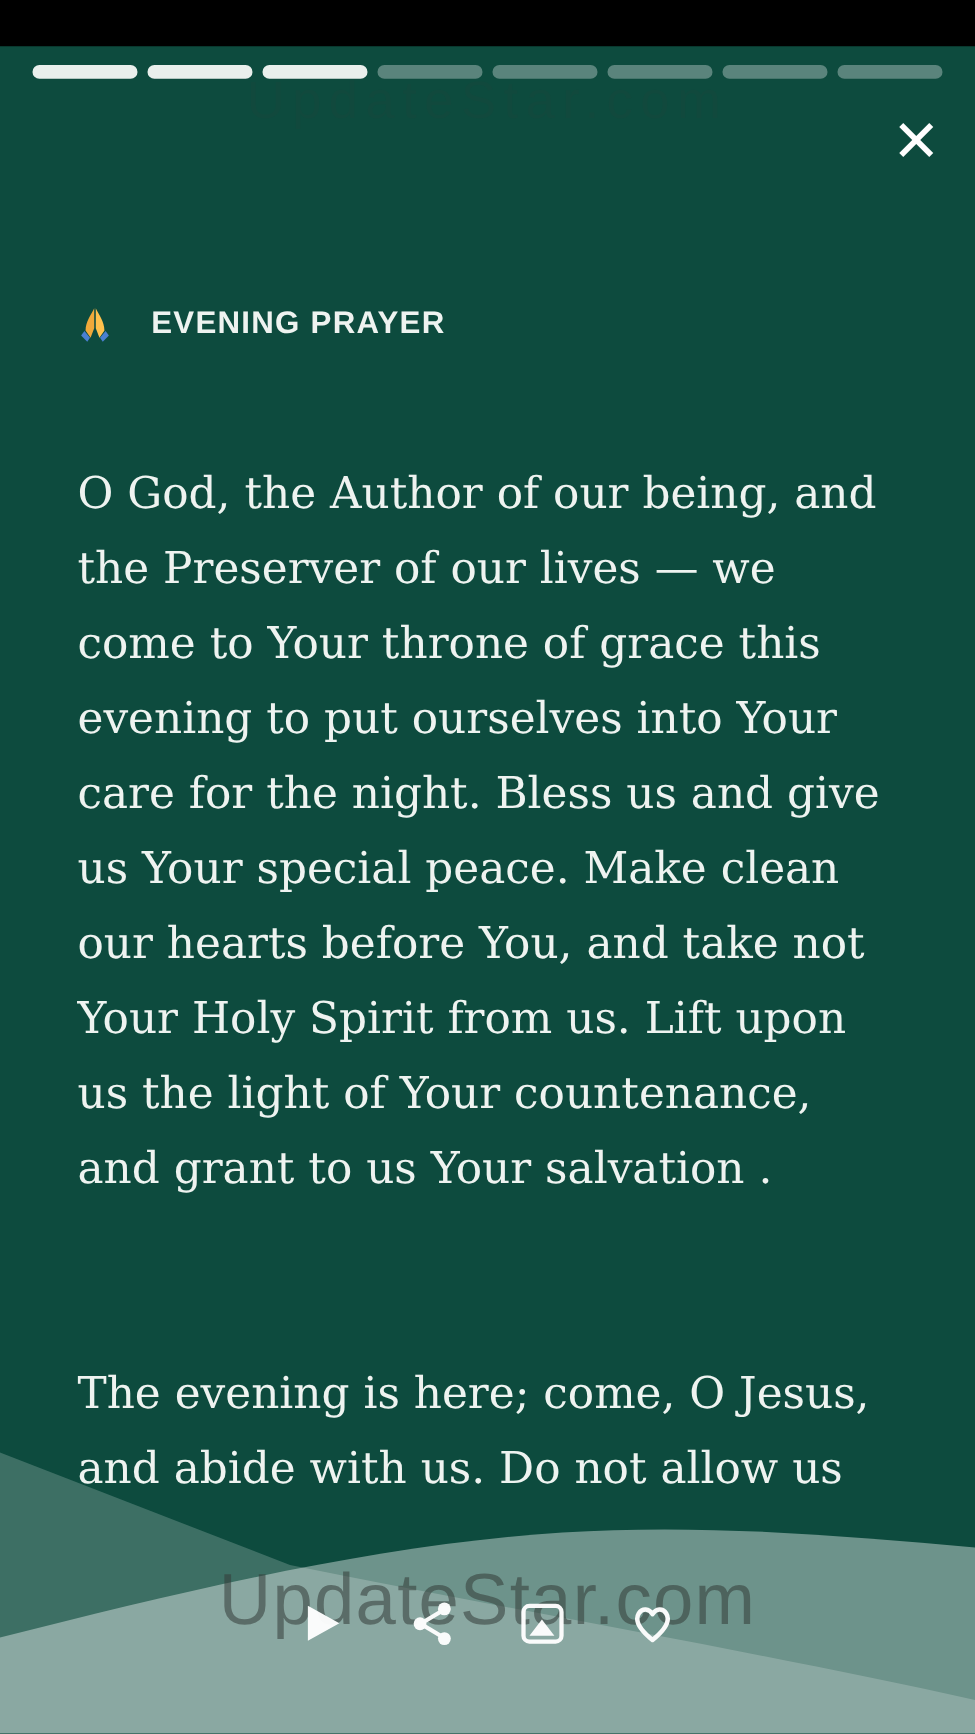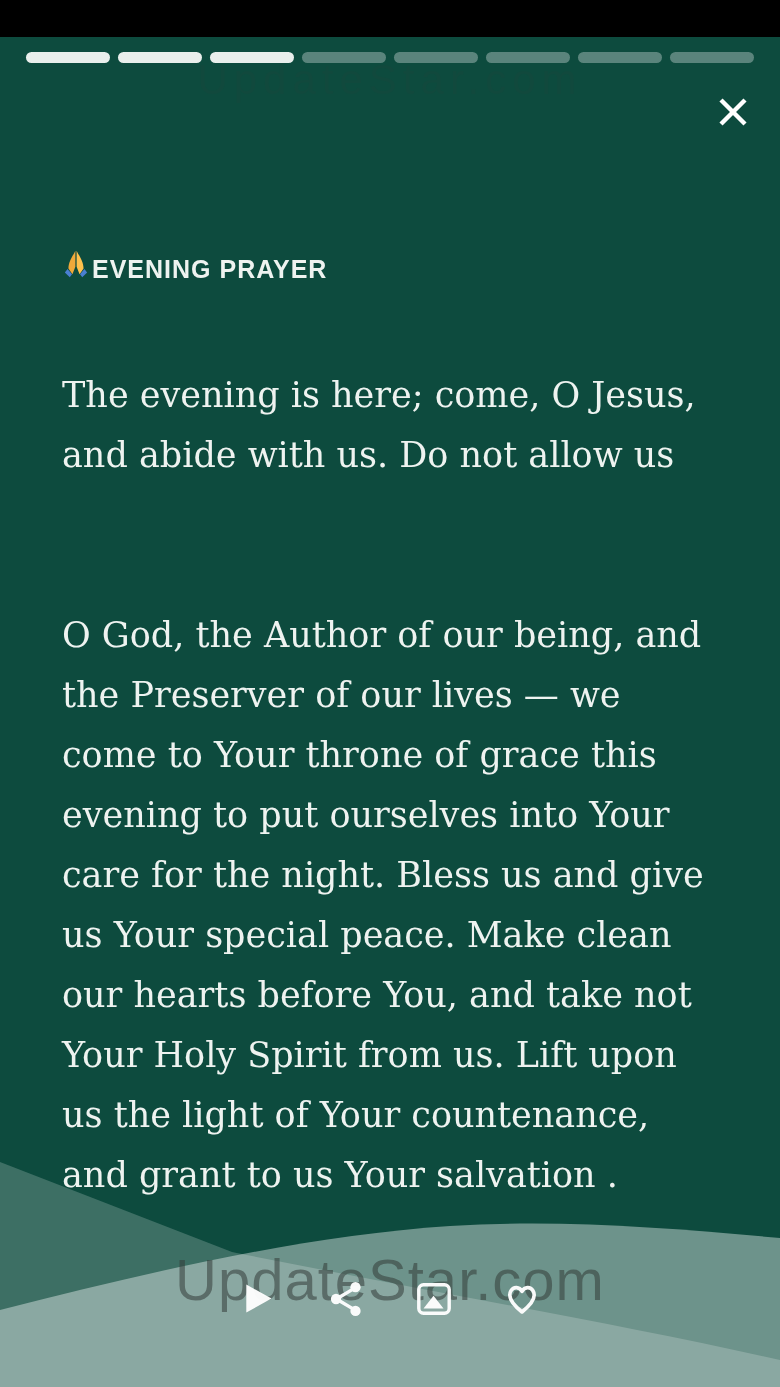--- a/index.html
+++ b/index.html
@@ -38,21 +38,21 @@
     color:var(--watermark);opacity:0.10;
     pointer-events:none;
   }
   .close-btn{
     position:absolute;top:94px;right:28px;width:38px;height:38px;
     display:flex;align-items:center;justify-content:center;
     background:transparent;border:none;cursor:pointer;
   }
   .story-header{
     position:absolute;top:244px;left:60px;right:40px;height:40px;
-    display:flex;align-items:flex-end;gap:0;
+    display:flex;align-items:flex-start;gap:29px;
   }
   .story-header .title{
     color:var(--text);
     font-size:25px;font-weight:600;letter-spacing:1px;
   }
   .prayer-body{
     position:absolute;top:305px;left:62px;right:26px;
     color:var(--text);
     font-family:"DejaVu Serif","Liberation Serif",serif;
     font-size:35px;line-height:60px;
@@ -109,32 +109,32 @@
       <path d="M17.3 3 C14.5 9 9.5 15 9.5 23 L14 29.5 L17.3 21 Z" fill="#f0a93a"></path>
       <path d="M18.7 3 C21.5 9 26.5 15 26.5 23 L22 29.5 L18.7 21 Z" fill="#ffc14d"></path>
       <path d="M8.5 23.5 L13.5 29.5 L11 33 L5.5 27.5 Z" fill="#4a7fd1"></path>
       <path d="M27.5 23.5 L22.5 29.5 L25 33 L30.5 27.5 Z" fill="#4a7fd1"></path>
     </svg>
   </span>
   <span class="title">EVENING PRAYER</span>
 </div>
 
 <div class="prayer-body">
-  <p>The evening is here; come, O Jesus,
-and abide with us. Do not allow us</p>
   <p>O God, the Author of our being, and
 the Preserver of our lives — we
 come to Your throne of grace this
 evening to put ourselves into Your
 care for the night. Bless us and give
 us Your special peace. Make clean
 our hearts before You, and take not
 Your Holy Spirit from us. Lift upon
 us the light of Your countenance,
 and grant to us Your salvation .</p>
+  <p>The evening is here; come, O Jesus,
+and abide with us. Do not allow us</p>
 </div>
 
 <svg class="waves" viewBox="0 0 780 1387">
   <path d="M0 1162 L232 1252 C420 1290 610 1322 780 1360 L780 1387 L0 1387 Z" fill="#ffffff" fill-opacity="0.20"></path>
   <path d="M0 1310 C150 1272 300 1236 450 1226 C560 1219 670 1228 780 1238 L780 1387 L0 1387 Z" fill="#ffffff" fill-opacity="0.40"></path>
 </svg>
 
 <div class="watermark-main">UpdateStar.com</div>
 
 <div class="actions-row">

